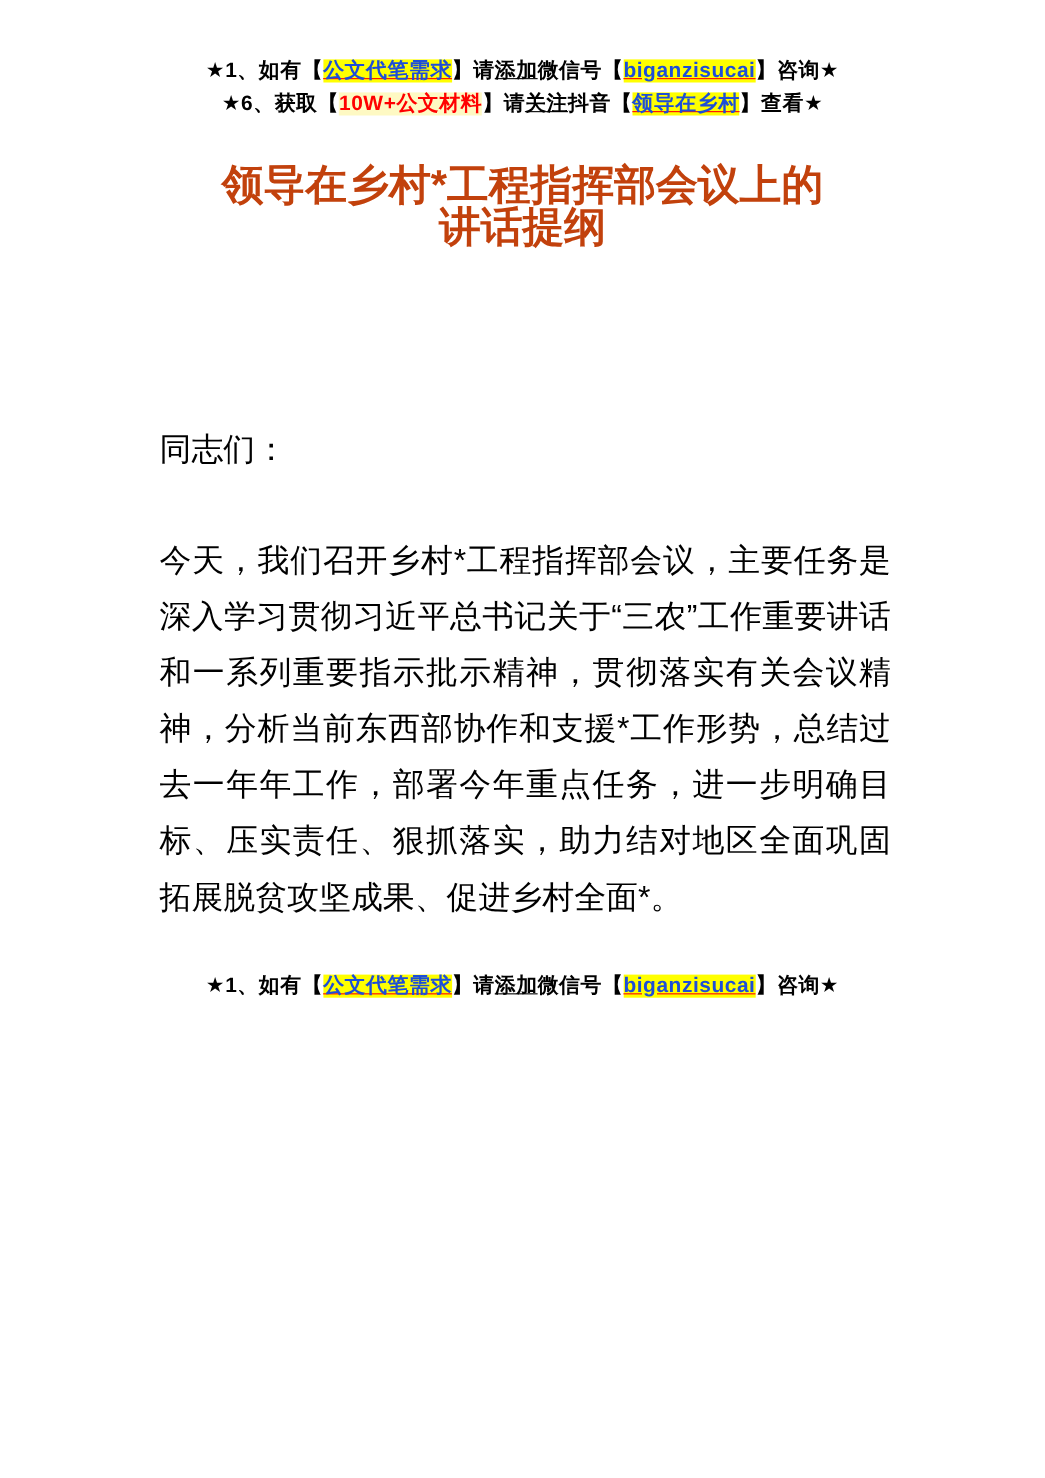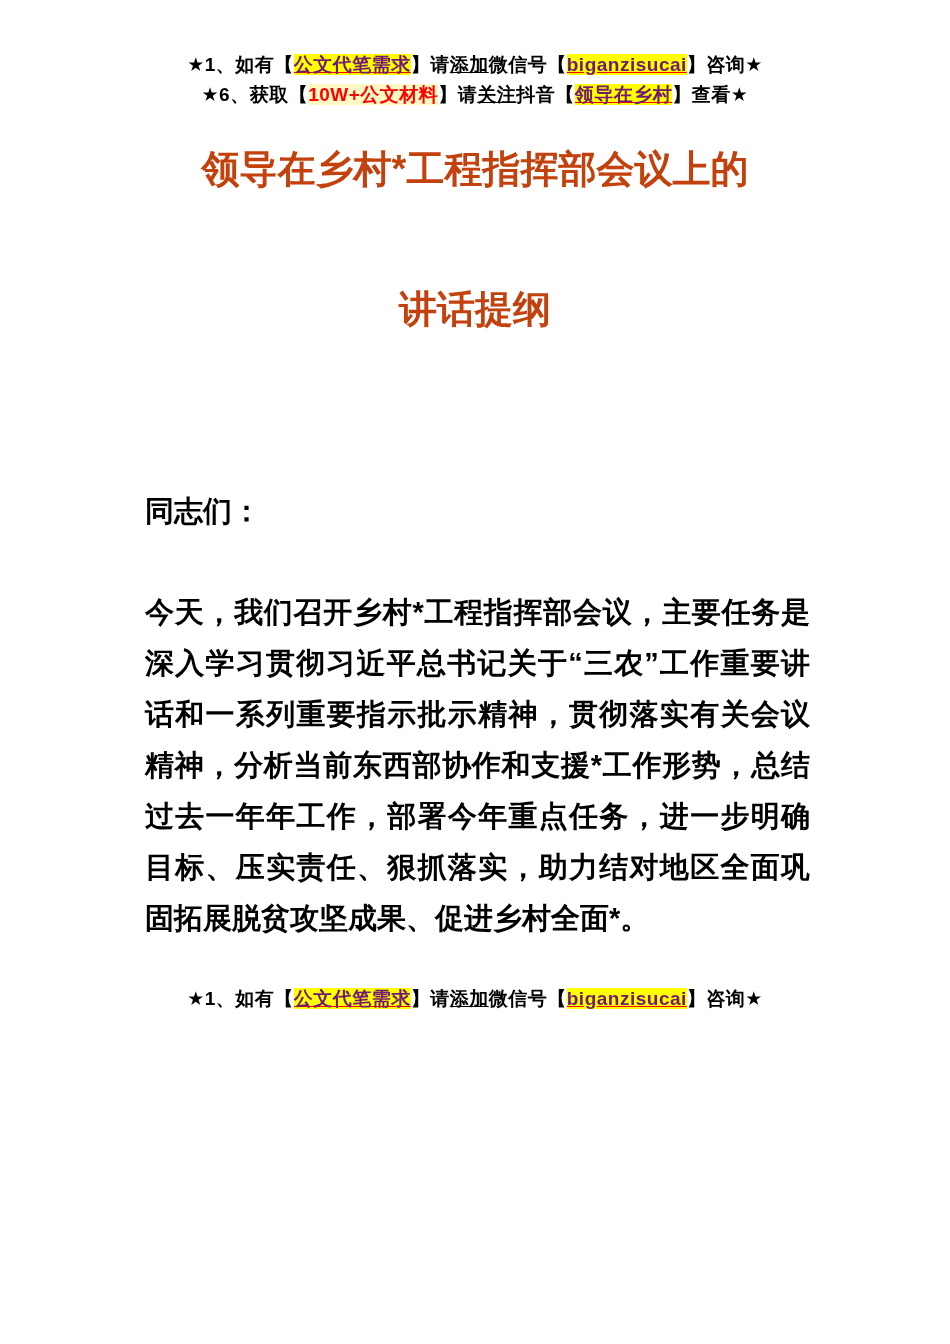--- a/index.html
+++ b/index.html
@@ -28,48 +28,48 @@
     color: #000000;
   }
   .promo-top { padding-top: 50px; }
   .promo-bottom { margin-top: 40px; }
   .seg-plain { color: #000000; }
   .seg-hl {
     color: #ff0000;
     background: #fef9c3;
   }
   .seg-hlu {
-    color: #701a75;
+    color: #1d4ed8;
     background: #ffff00;
     text-decoration: underline;
     text-decoration-color: #ff0000;
   }
   .seg-u {
     color: #000000;
     text-decoration: underline;
     text-decoration-color: #000000;
   }
 
   
   .doc-title {
     text-align: center;
     font-weight: bold;
     font-size: 38px;
     line-height: 1;
     color: #c2410c;
   }
   .title-line1 { margin-top: 40px; }
-  .title-line2 { margin-top: 102px; }
+  .title-line2 { }
 
   
   .body-text {
     font-size: 29px;
     line-height: 51px;
     color: #000000;
-    font-weight: bold;
+    font-weight: normal;
   }
   .salutation {
     margin: 158px 140px 0 145px;
   }
   .para {
     margin: 0 140px 0 145px;
     text-align: justify;
     text-justify: inter-ideograph;
   }
   .para-1 { margin-top: 50px; }

